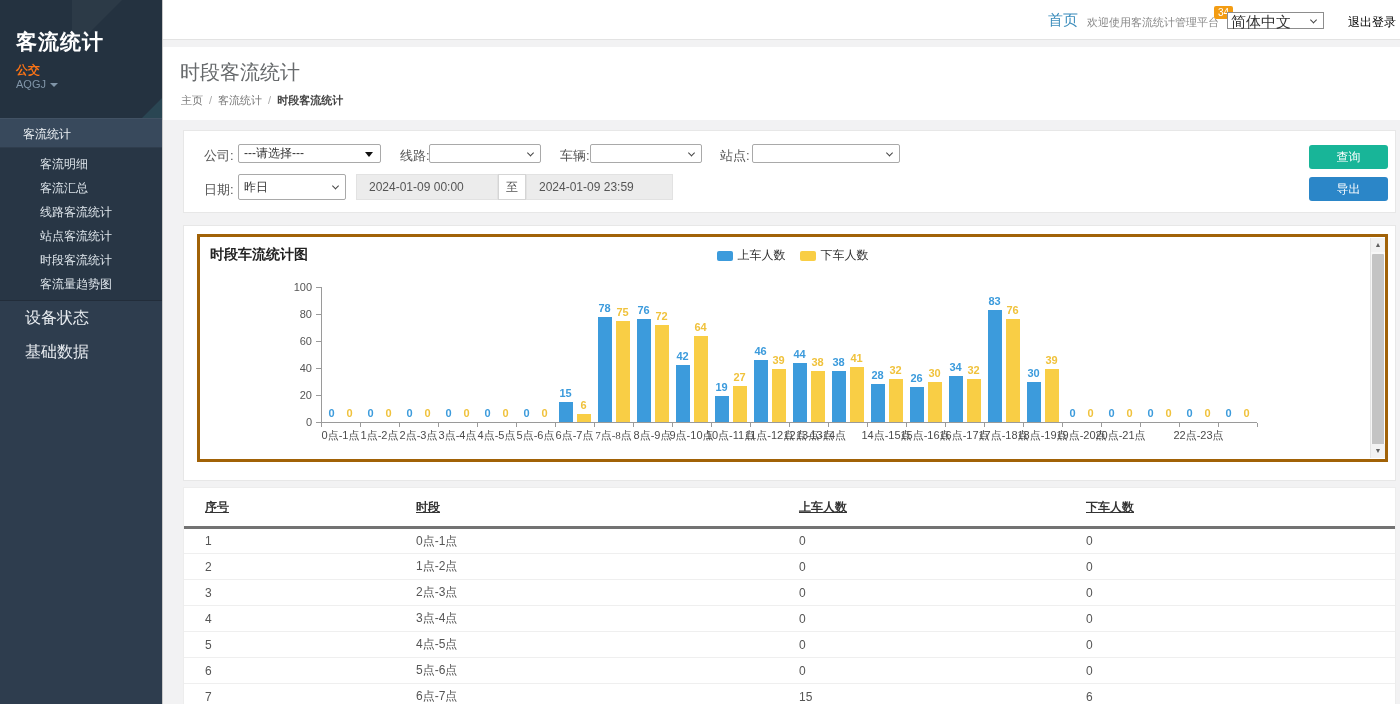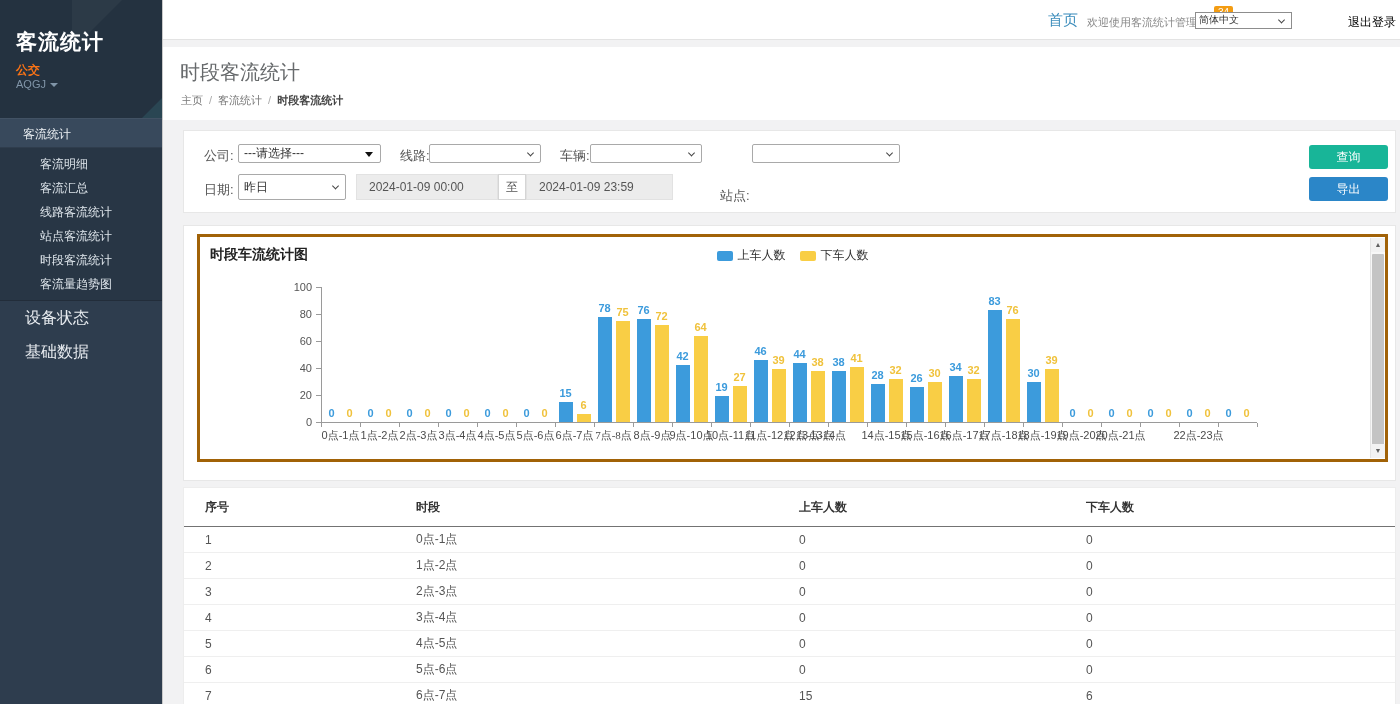--- a/index.html
+++ b/index.html
@@ -27,22 +27,22 @@
   .menu-item { height:34px; line-height:34px; padding-left:25px; color:#e8ecf0; font-size:16px; cursor:pointer; }
 
   
   .main { position:absolute; left:163px; top:0; width:1237px; height:704px; background:#f2f2f3; }
   .topbar { position:absolute; left:0; top:0; width:100%; height:40px; background:#fff;
     border-bottom:1px solid #e3e3e3; }
   .home-link { position:absolute; left:885px; top:11px; color:#3c8dbc; font-size:15px; cursor:pointer; }
   .welcome { position:absolute; left:924px; top:15px; color:#888; font-size:11px; }
   .notif-badge { position:absolute; left:1051px; top:6px; background:#f39c12; color:#fff;
     font-size:10px; padding:1px 4px; border-radius:2px; }
-  .lang-select { position:absolute; left:1032px; top:12px; width:97px; height:17px;
-    border:1px solid #8d8d8d; background:#fff; font-size:10px; color:#333; padding-left:3px; }
+  .lang-select { position:absolute; left:1064px; top:12px; width:97px; height:17px;
+    border:1px solid #8d8d8d; background:#fff; font-size:15px; color:#333; padding-left:3px; }
   .lang-select .chev, .native-select .chev { position:absolute; right:7px; top:50%;
     width:5px; height:5px; border:solid #444; border-width:0 1.4px 1.4px 0;
     transform:translateY(-70%) rotate(45deg); }
   .logout { position:absolute; left:1185px; top:14px; color:#000000; font-size:12px; cursor:pointer; }
 
   .title-block { position:absolute; left:0; top:47px; width:100%; height:73px; background:#fff; }
   .page-title { position:absolute; left:17px; top:12px; font-size:20px; color:#676a6c; font-weight:normal; }
   .breadcrumb { position:absolute; left:18px; top:46px; font-size:11px; color:#777; }
   .breadcrumb .sep { color:#aaa; margin:0 6px; }
   .breadcrumb .last { color:#444; font-weight:bold; }
@@ -84,21 +84,21 @@
     border-left:1px solid #e4e4e4; }
   .vscroll .arr { position:absolute; left:0; width:14px; height:14px; font-size:7px; color:#606060;
     text-align:center; line-height:14px; background:#f2f2f2; cursor:pointer; }
   .vscroll .thumb { position:absolute; left:1px; top:16px; width:12px; height:192px;
     background:#c4c4c4; border-radius:1px; cursor:pointer; }
 
   
   .table-card { left:20px; top:487px; width:1213px; height:230px; border:1px solid #ededed; }
   table { width:100%; border-collapse:collapse; table-layout:fixed; }
   th { text-align:left; font-size:12px; color:#333; font-weight:bold; padding:11px 0 10px 0;
-    border-bottom:1px solid #737373; }
+    border-bottom:3px solid #737373;text-decoration:underline; }
   td { font-size:12px; color:#555; height:26px; padding:0; border-bottom:1px solid #efefef; }
   th.c1, td.c1 { padding-left:21px; }
 </style>
 </head>
 <body>
 
 <div class="sidebar">
   <div class="logo-area">
     <div class="tri1"></div>
     <div class="tri2"></div>
@@ -146,21 +146,21 @@
       <span class="tri"></span>
     </div>
     <span class="f-label" style="left:216px; top:16px;">线路:</span>
     <div class="native-select" style="left:245px; top:13px; width:112px;">
       <span></span><span class="chev"></span>
     </div>
     <span class="f-label" style="left:376px; top:16px;">车辆:</span>
     <div class="native-select" style="left:406px; top:13px; width:112px;">
       <span></span><span class="chev"></span>
     </div>
-    <span class="f-label" style="left:536px; top:16px;margin-top:40px;">站点:</span>
+    <span class="f-label" style="left:536px; top:16px;">站点:</span>
     <div class="native-select" style="left:568px; top:13px; width:148px;">
       <span></span><span class="chev"></span>
     </div>
 
     <div class="row2">
       <span class="f-label" style="position:absolute; left:20px; top:50px;">日期:</span>
       <div class="native-select" style="left:54px; top:43px; width:108px;">
         <span>昨日</span>
         <span class="chev"></span>
       </div>

